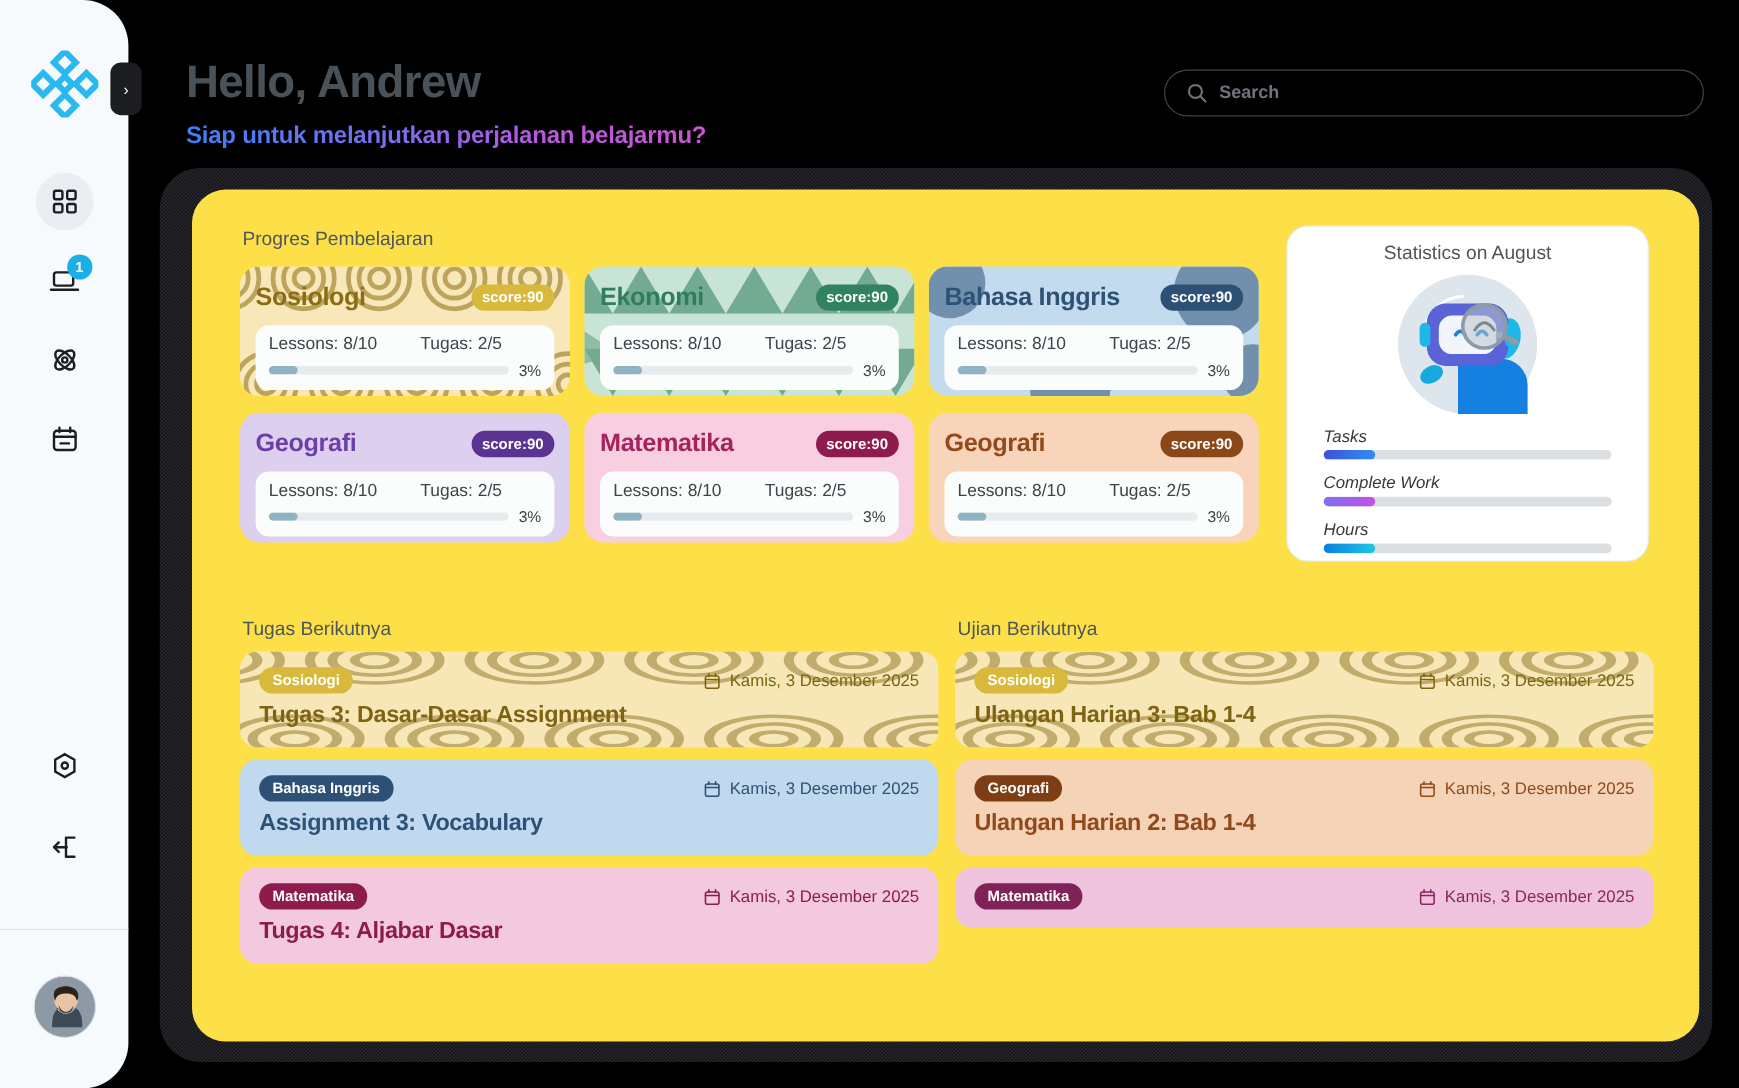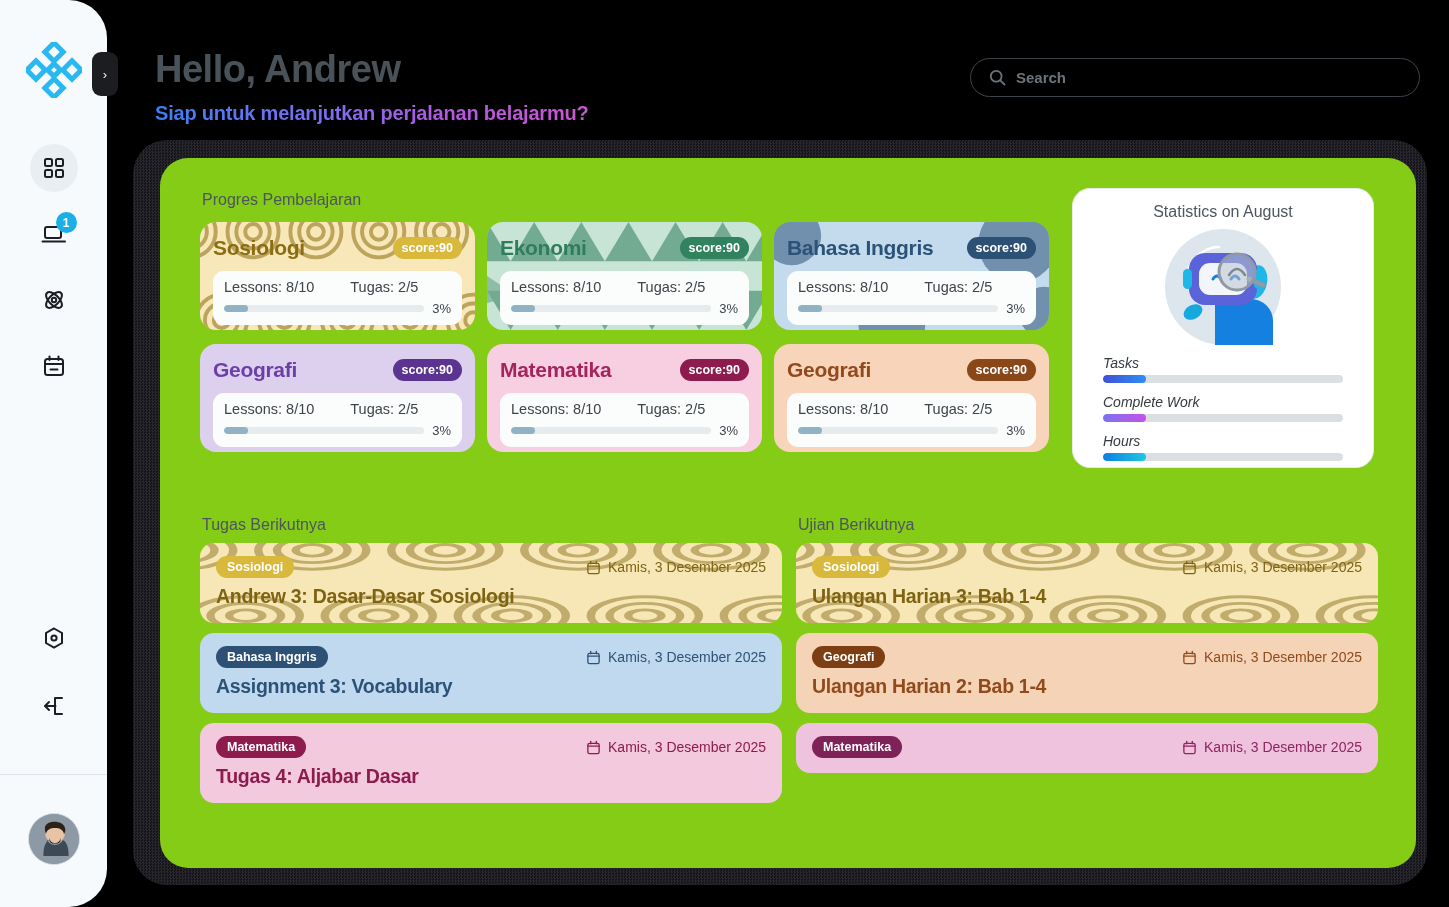--- a/index.html
+++ b/index.html
@@ -81,21 +81,21 @@
     width: 1294px; height: 745px;
     border-radius: 34px;
     background:
       repeating-conic-gradient(#2a2a30 0% 25%, #16161a 0% 50%) 0 0/3px 3px,
       #1a1a1f;
     opacity: .95;
   }
   .panel {
     position: absolute; left: 160px; top: 158px;
     width: 1256px; height: 710px;
-    background: #84cc16; border-radius: 28px;
+    background: #fde047; border-radius: 28px;
   }
 
   .section-title { font-size: 16px; color: #4e555c; }
   #progress-title { position: absolute; left: 42px; top: 33px; }
 
   
   .cards-grid {
     position: absolute; left: 40px; top: 64px;
     width: 873px;
     display: grid; grid-template-columns: repeat(3, 275px);
@@ -550,21 +550,21 @@
     <g fill="none" stroke="#7e6412" stroke-width="1.4" stroke-linecap="round">
       <rect x="2" y="3.5" width="12" height="11" rx="1.8"></rect>
       <line x1="2" y1="6.6" x2="14" y2="6.6"></line>
       <line x1="5" y1="1.6" x2="5" y2="4"></line>
       <line x1="11" y1="1.6" x2="11" y2="4"></line>
     </g>
               </svg>
               <span>Kamis, 3 Desember 2025</span>
         </span>
       </div>
-      <div class="tc-title" style="color:#7e6412">Andrew 3: Dasar-Dasar Sosiologi</div>
+      <div class="tc-title" style="color:#7e6412">Tugas 3: Dasar-Dasar Assignment</div>
         </div>
         <div class="task-card" style="background: rgb(193, 217, 238);">
 
       <div class="tc-top">
         <span class="tc-badge" style="background:#2d5175">Bahasa Inggris</span>
         <span class="tc-date" style="color:#2c5278">
           <svg width="15" height="15" viewBox="0 0 16 16">
     <g fill="none" stroke="#2c5278" stroke-width="1.4" stroke-linecap="round">
       <rect x="2" y="3.5" width="12" height="11" rx="1.8"></rect>
       <line x1="2" y1="6.6" x2="14" y2="6.6"></line>

